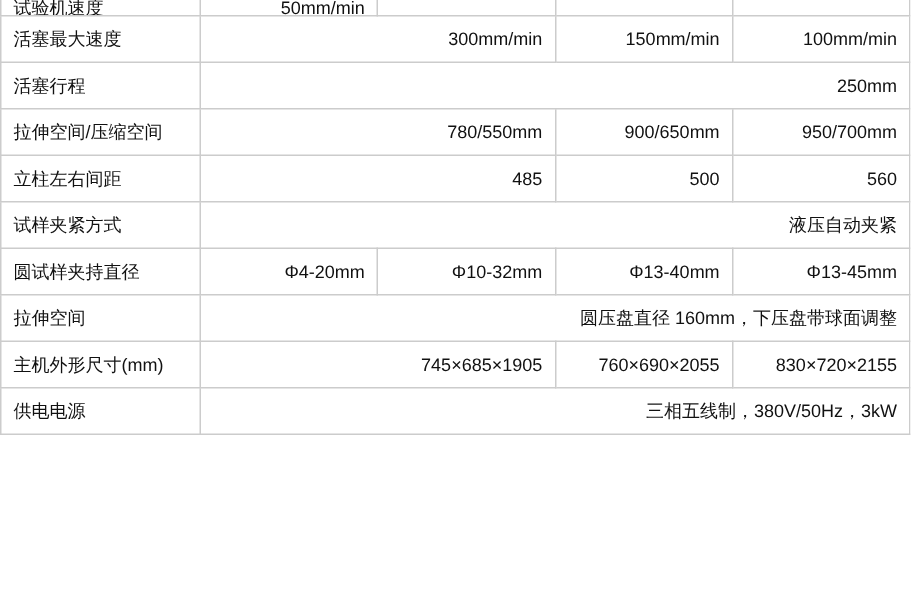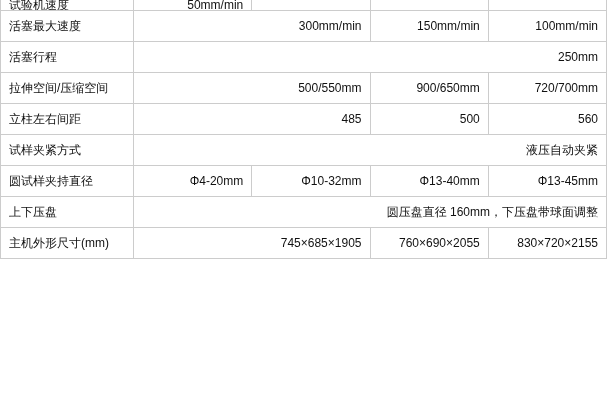--- a/index.html
+++ b/index.html
@@ -73,45 +73,49 @@
         <td colspan="2">300mm/min</td>
         <td>150mm/min</td>
         <td>100mm/min</td>
       </tr>
       <tr>
         <td class="label">活塞行程</td>
         <td colspan="4">250mm</td>
       </tr>
       <tr>
         <td class="label">拉伸空间/压缩空间</td>
-        <td colspan="2">500/550mm</td>
+        <td colspan="2">780/550mm</td>
         <td>900/650mm</td>
-        <td>720/700mm</td>
+        <td>950/700mm</td>
       </tr>
       <tr>
         <td class="label">立柱左右间距</td>
         <td colspan="2">485</td>
         <td>500</td>
         <td>560</td>
       </tr>
       <tr>
         <td class="label">试样夹紧方式</td>
         <td colspan="4">液压自动夹紧</td>
       </tr>
       <tr>
         <td class="label">圆试样夹持直径</td>
         <td>Φ4-20mm</td>
         <td>Φ10-32mm</td>
         <td>Φ13-40mm</td>
         <td>Φ13-45mm</td>
       </tr>
       <tr>
-        <td class="label">上下压盘</td>
+        <td class="label">拉伸空间</td>
         <td colspan="4">圆压盘直径 160mm，下压盘带球面调整</td>
       </tr>
       <tr>
         <td class="label">主机外形尺寸(mm)</td>
         <td colspan="2">745×685×1905</td>
         <td>760×690×2055</td>
         <td>830×720×2155</td>
       </tr>
+      <tr>
+        <td class="label">供电电源</td>
+        <td colspan="4">三相五线制，380V/50Hz，3kW</td>
+      </tr>
     </tbody>
 </table>
 
 </body></html>

